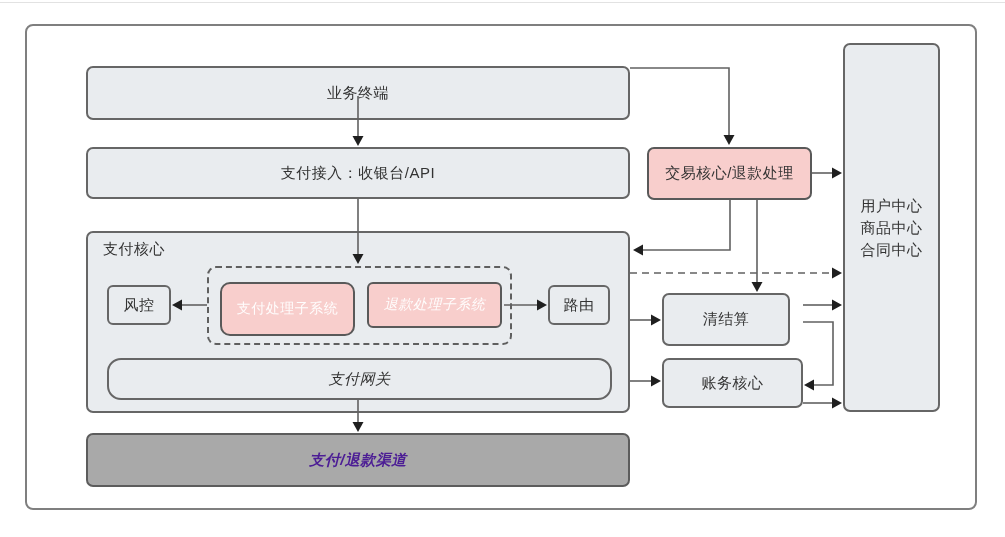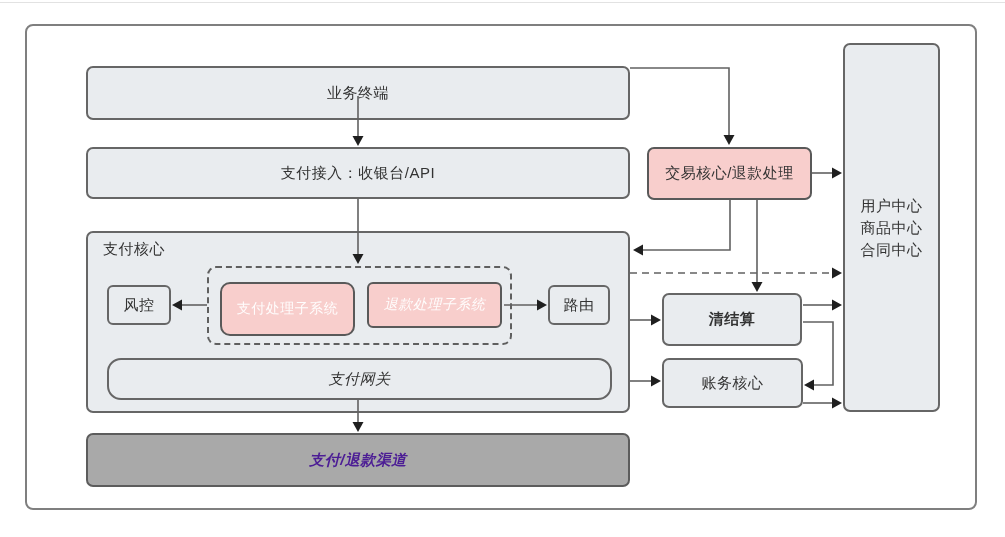--- a/index.html
+++ b/index.html
@@ -104,21 +104,21 @@
   </div>
 
   <div class="node dark" style="left:86px;top:433px;width:544px;height:54px;">
     <span>支付/退款渠道</span>
   </div>
 
   <div class="node pink" style="left:647px;top:147px;width:165px;height:53px;">
     <span>交易核心/退款处理</span>
   </div>
 
-  <div class="node" style="left:662px;top:293px;width:140px;height:53px;font-weight:bold;">
+  <div class="node" style="left:662px;top:293px;width:128px;height:53px;">
     <span>清结算</span>
   </div>
 
   <div class="node" style="left:662px;top:358px;width:141px;height:50px;">
     <span>账务核心</span>
   </div>
 
   <div class="node" style="left:843px;top:43px;width:97px;height:369px;">
     <div class="centers-text">
       <div>用户中心</div>

